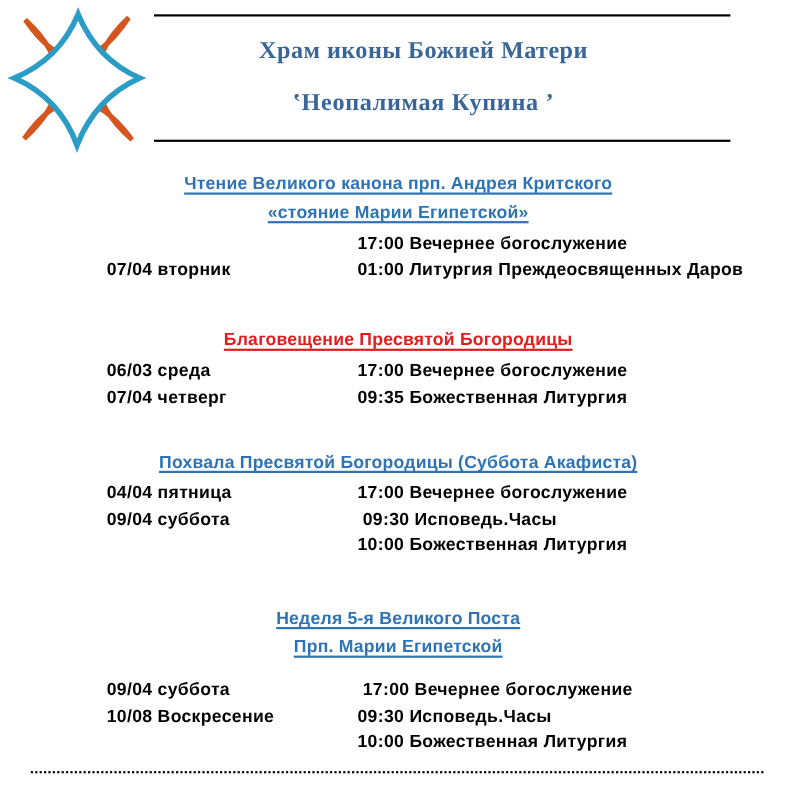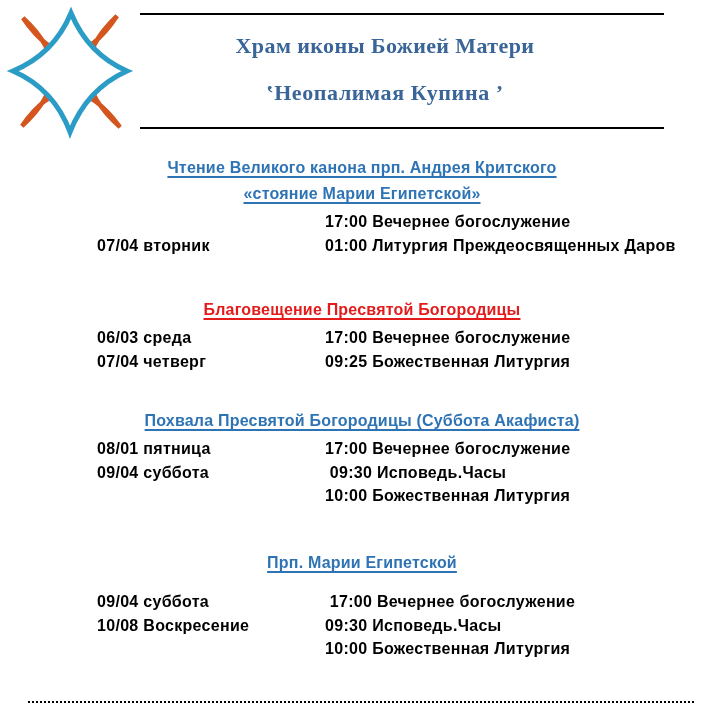--- a/index.html
+++ b/index.html
@@ -78,44 +78,45 @@
 
   <div class="section s2">
     <div class="sec-head head-red">Благовещение Пресвятой Богородицы</div>
     <div class="rows">
       <div class="row">
         <span class="row-date">06/03 среда</span>
         <span class="row-service">17:00 Вечернее богослужение</span>
       </div>
       <div class="row">
         <span class="row-date">07/04 четверг</span>
-        <span class="row-service">09:25 Божественная Литургия</span>
+        <span class="row-service">09:35 Божественная Литургия</span>
       </div>
     </div>
   </div>
 
   <div class="section s3">
     <div class="sec-head head-blue">Похвала Пресвятой Богородицы (Суббота Акафиста)</div>
     <div class="rows">
       <div class="row">
-        <span class="row-date">08/01 пятница</span>
+        <span class="row-date">04/04 пятница</span>
         <span class="row-service">17:00 Вечернее богослужение</span>
       </div>
       <div class="row">
         <span class="row-date">09/04 суббота</span>
         <span class="row-service"> 09:30 Исповедь.Часы</span>
       </div>
       <div class="row">
         <span class="row-date"></span>
         <span class="row-service">10:00 Божественная Литургия</span>
       </div>
     </div>
   </div>
 
   <div class="section s4">
+    <div class="sec-head head-blue">Неделя 5-я Великого Поста</div>
     <div class="sec-head head-blue">Прп. Марии Египетской</div>
     <div class="rows">
       <div class="row">
         <span class="row-date">09/04 суббота</span>
         <span class="row-service"> 17:00 Вечернее богослужение</span>
       </div>
       <div class="row">
         <span class="row-date">10/08 Воскресение</span>
         <span class="row-service">09:30 Исповедь.Часы</span>
       </div>

